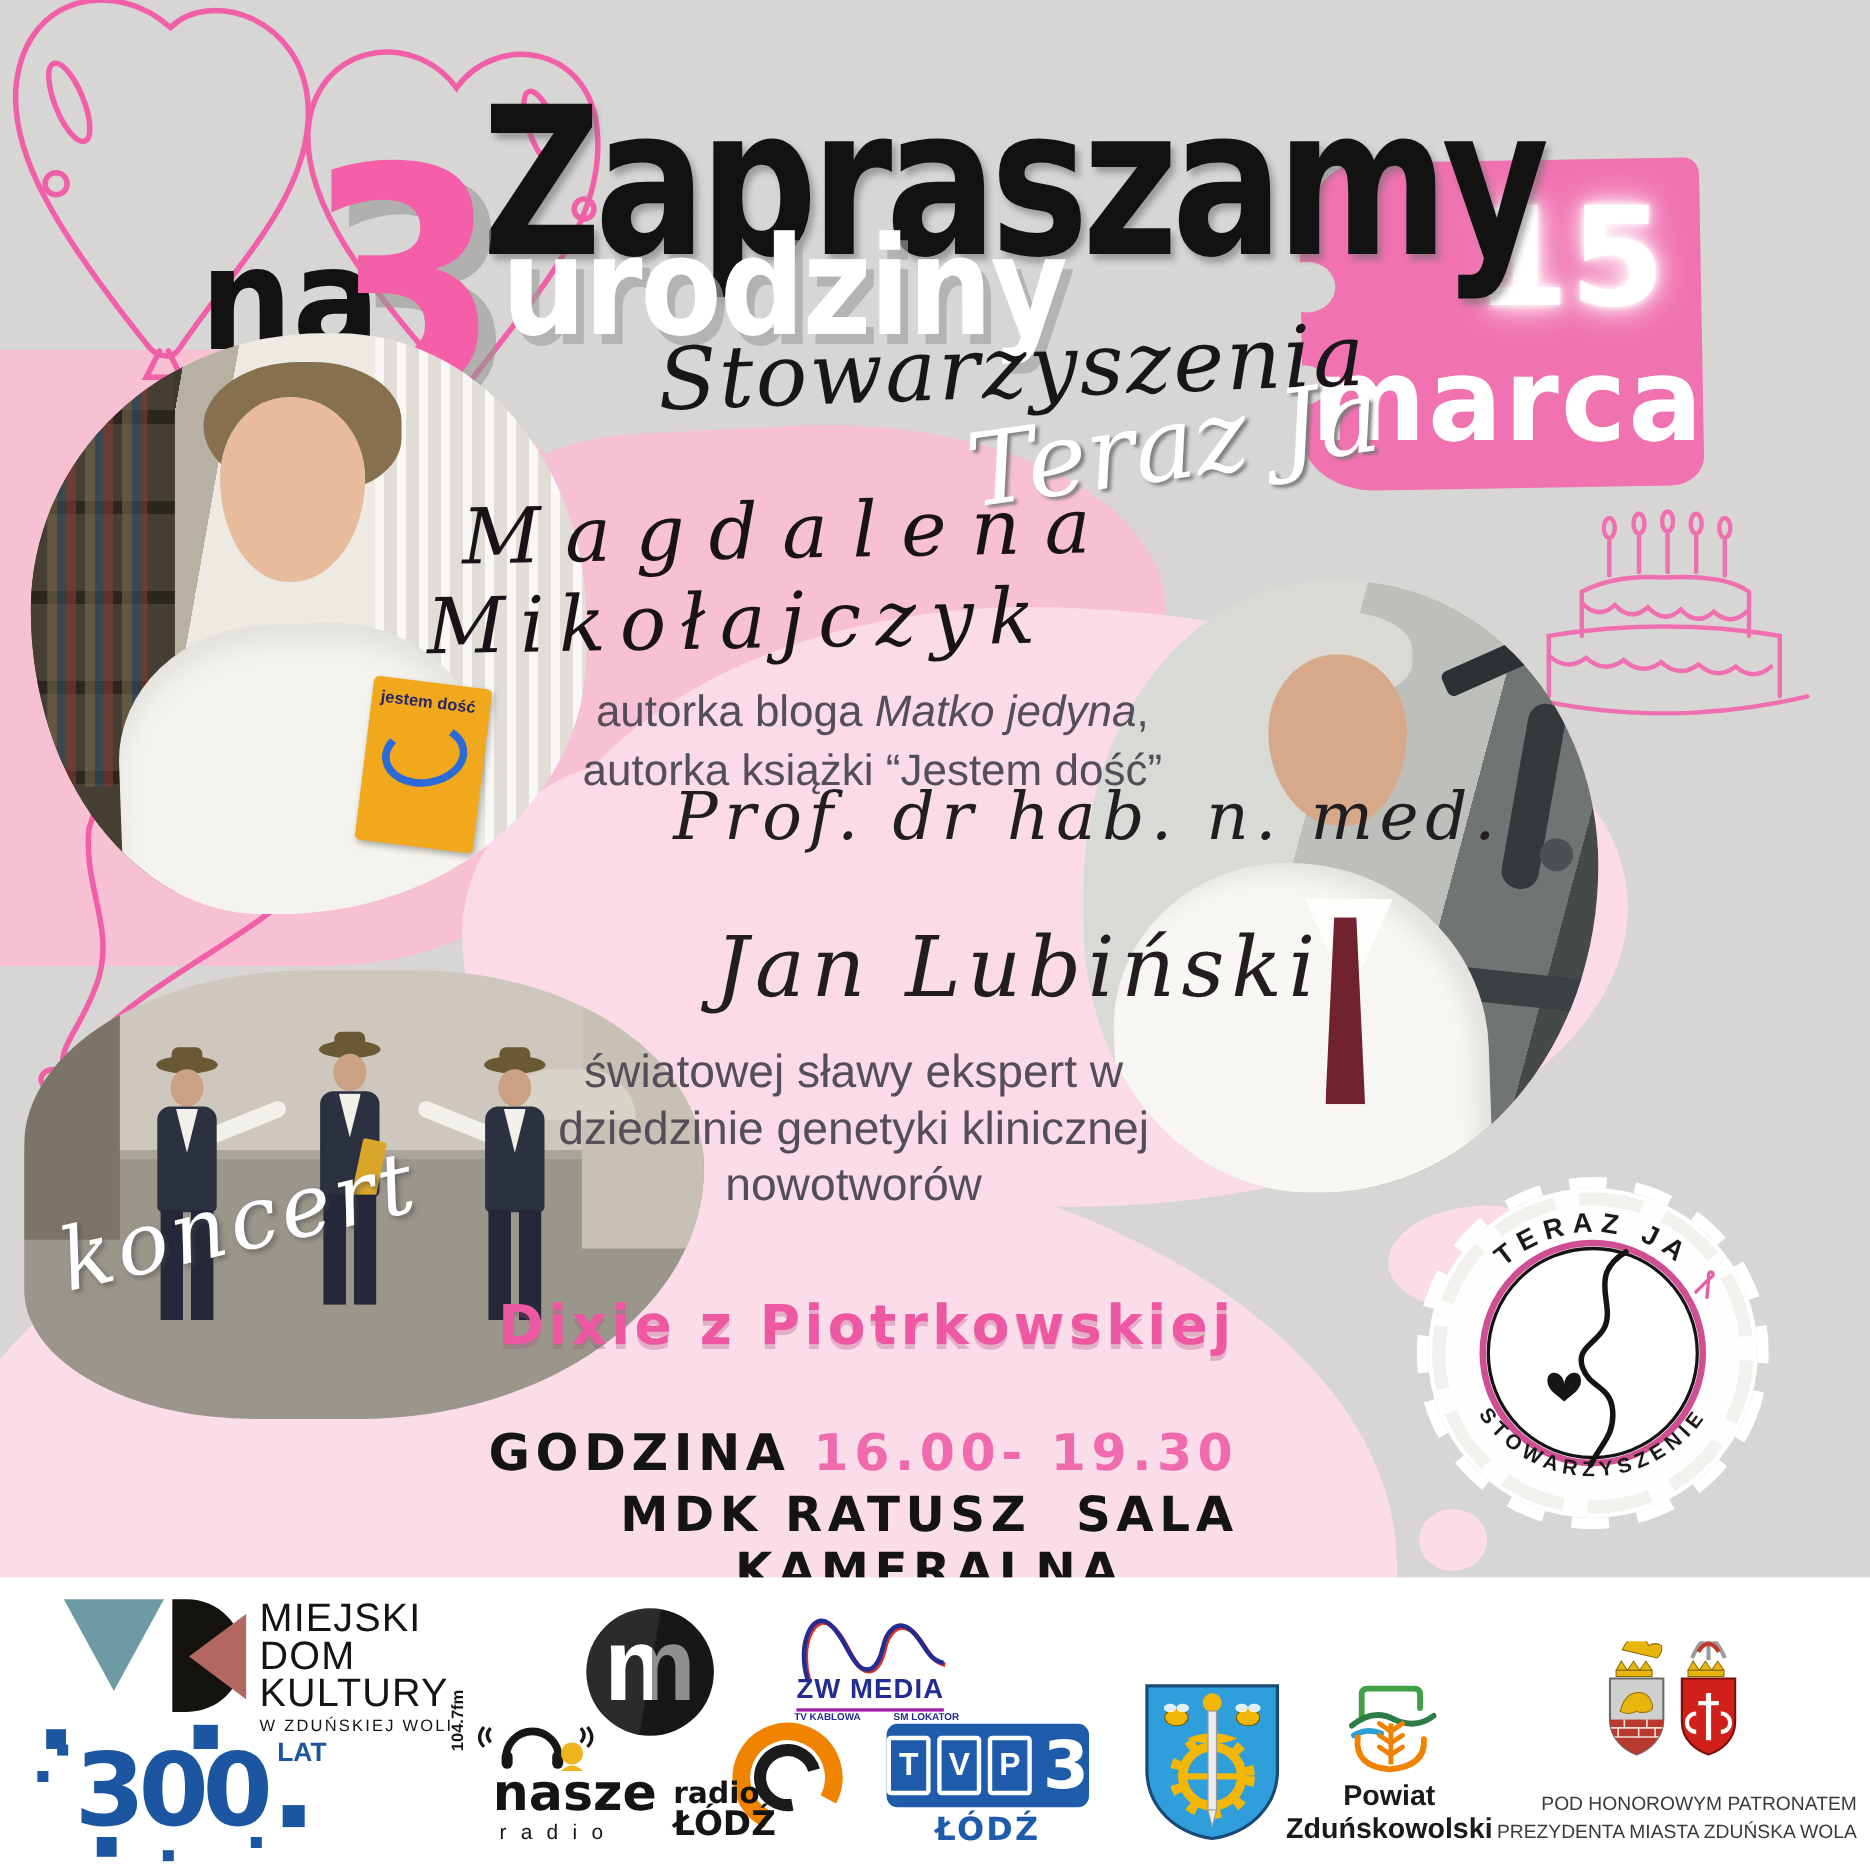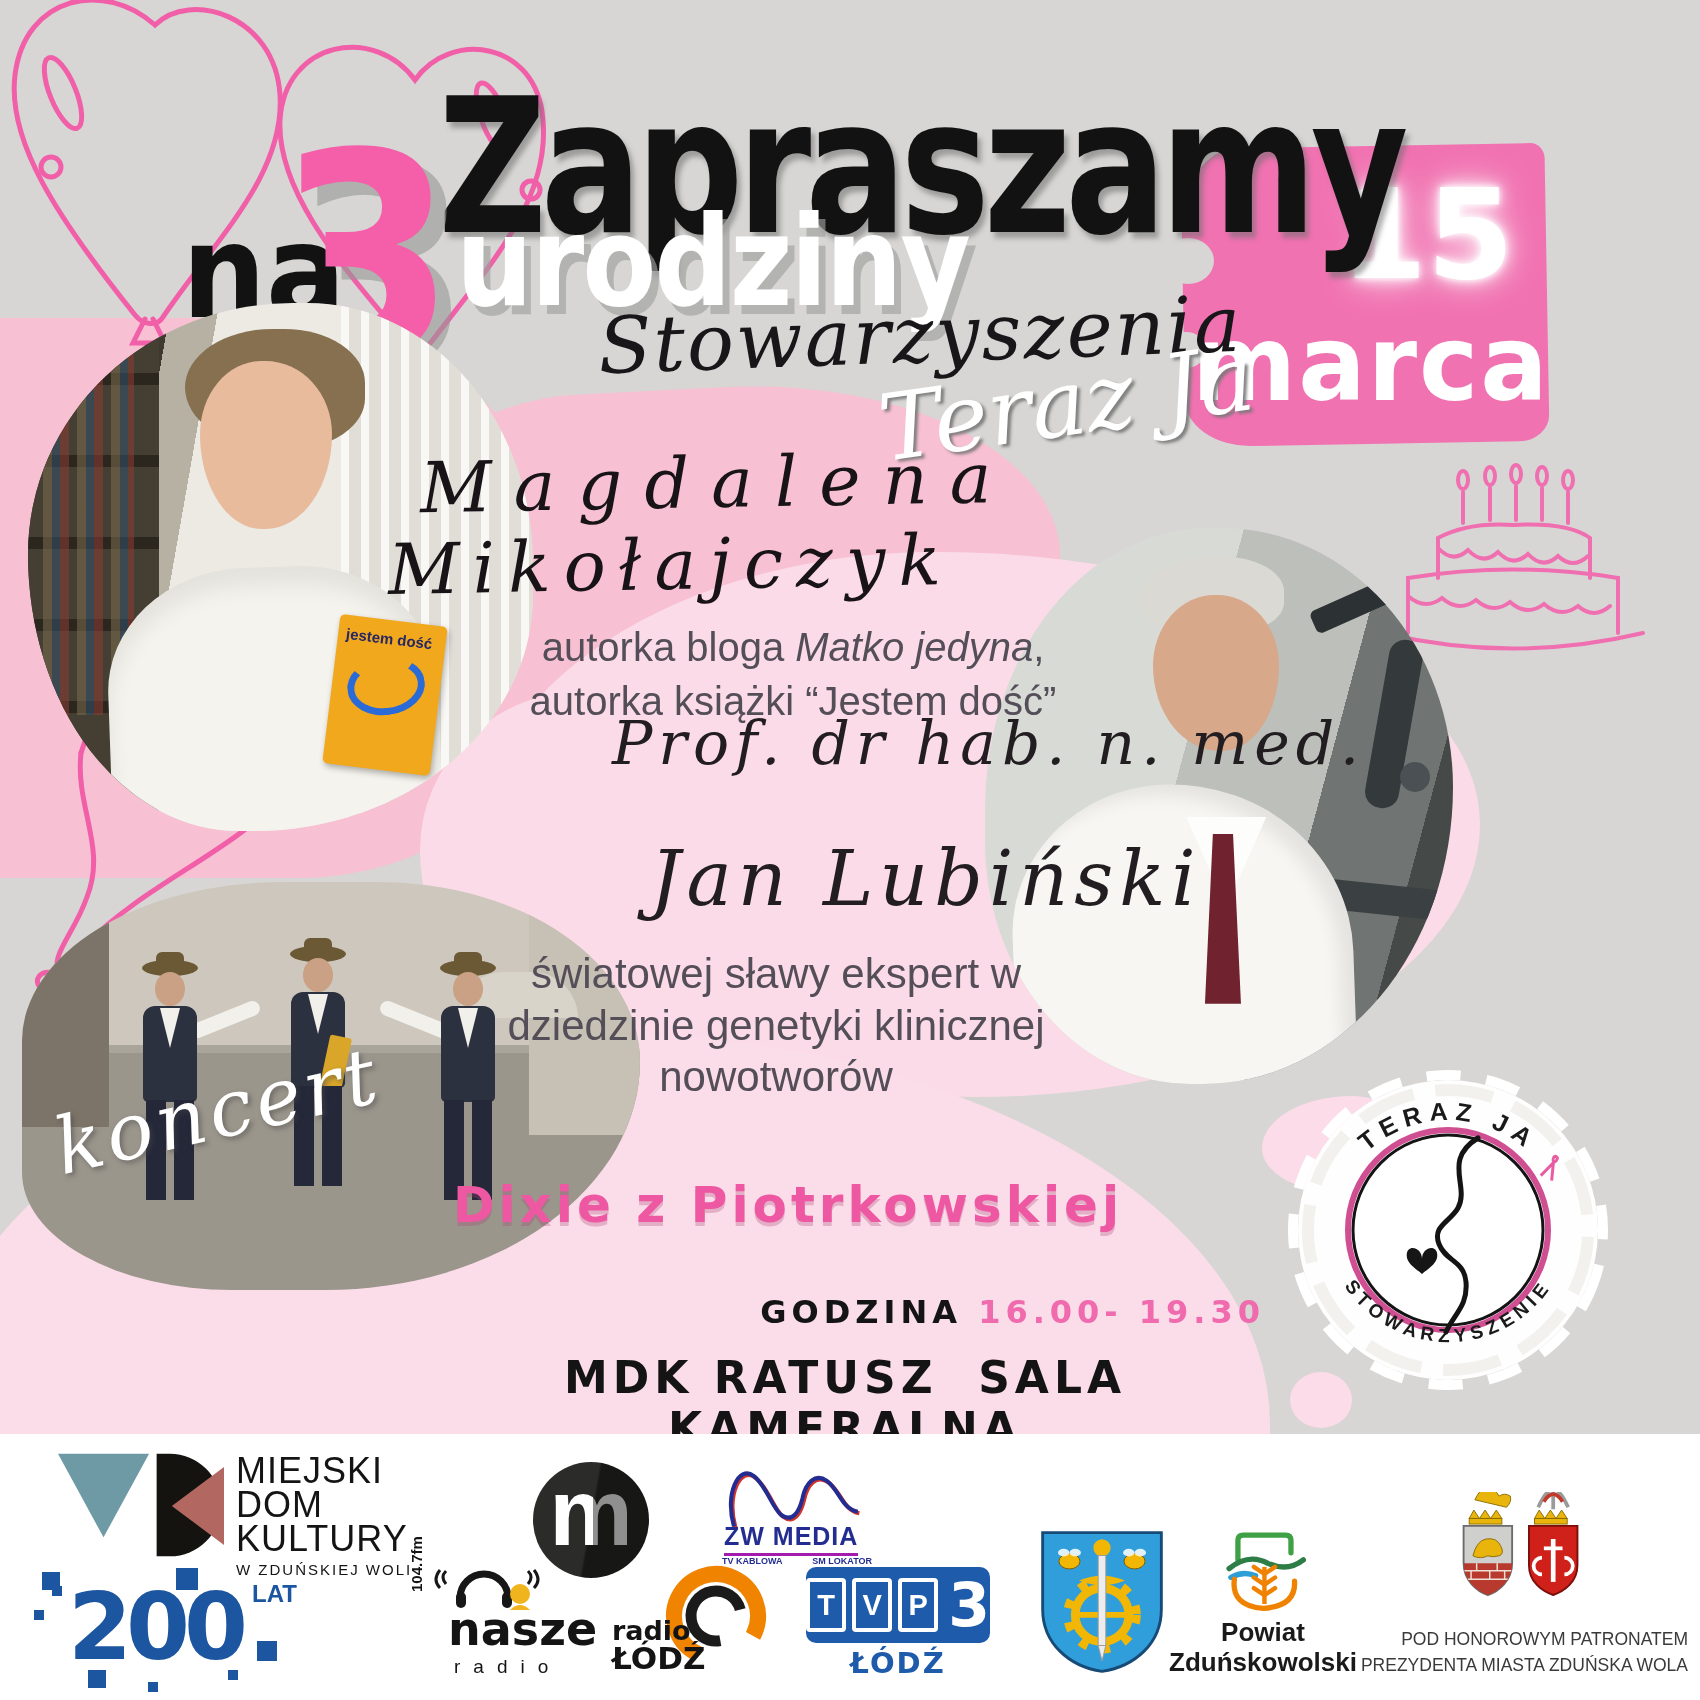--- a/index.html
+++ b/index.html
@@ -51,21 +51,21 @@
   .bio1{left:498px;top:620px;width:590px;text-align:center;font-size:40px;color:#544e58;line-height:1.35;}
   .prof{left:612px;top:708px;font-size:60px;color:#221d21;letter-spacing:6px;}
   .jan{left:650px;top:834px;font-size:76px;color:#221d21;letter-spacing:6px;}
   .bio2{left:478px;top:948px;width:596px;text-align:center;font-size:42px;color:#544e58;line-height:1.23;}
   
   .koncert{left:52px;top:1066px;font-size:78px;color:#fff;letter-spacing:4px;transform:rotate(-13deg);
            text-shadow:2px 3px 5px rgba(70,70,70,.55);}
   .dixie{left:448px;top:1176px;width:680px;text-align:center;font-size:50px;font-weight:800;
          letter-spacing:4px;color:#ee58a2;text-shadow:0 4px 0 rgba(170,70,120,.3);
          font-family:"DejaVu Sans",sans-serif;}
-  .sched{left:415px;top:1293px;width:850px;text-align:right;font-size:32px;font-weight:800;
+  .sched{left:444px;top:1293px;width:850px;text-align:left;font-size:46px;font-weight:800;
          letter-spacing:5px;font-family:"DejaVu Sans",sans-serif;color:#141414;}
   .sched .time{color:#f06aae;}
   .venue{left:420px;top:1352px;width:850px;text-align:center;font-size:44px;font-weight:800;
          letter-spacing:5px;color:#141414;white-space:pre-wrap;font-family:"DejaVu Sans",sans-serif;}
   
   .ph{overflow:hidden;}
   .ph-mag{left:28px;top:303px;width:505px;height:528px;border-radius:54% 46% 57% 43% / 49% 51% 46% 54%;
           background:linear-gradient(100deg,#3f3a30 0 24%,#b7b1a4 24% 32%,#eceae3 32% 100%);}
   .m-shelf{left:0;top:0;width:26%;height:100%;
           background:repeating-linear-gradient(180deg,#453f33 0 70px,#2b271f 70px 82px);}
@@ -334,21 +334,21 @@
       <polygon points="175,14 175,96 120,55" fill="#b26860"></polygon>
     </svg>
     <div class="abs mdk-text">
       <div>MIEJSKI</div>
       <div>DOM</div>
       <div>KULTURY</div>
       <div class="mdk-sub">W ZDUŃSKIEJ WOLI</div>
     </div>
 
     <div class="abs c200-dots"></div>
-    <div class="abs c200-num">200</div>
+    <div class="abs c200-num">300</div>
     <div class="abs c200-lat">LAT</div>
 
     <div class="abs mcircle">
       <div class="mletter">m</div>
     </div>
 
     <div class="abs nr-freq">104.7fm</div>
     <svg class="abs" style="left:432px;top:124px;" width="110" height="52" viewBox="0 0 110 52">
       <path d="M8,30 q-8,-8 0,-18 M14,26 q-6,-7 0,-13" stroke="#171717" stroke-width="3" fill="none"></path>
       <path d="M102,30 q8,-8 0,-18 M96,26 q6,-7 0,-13" stroke="#171717" stroke-width="3" fill="none"></path>

